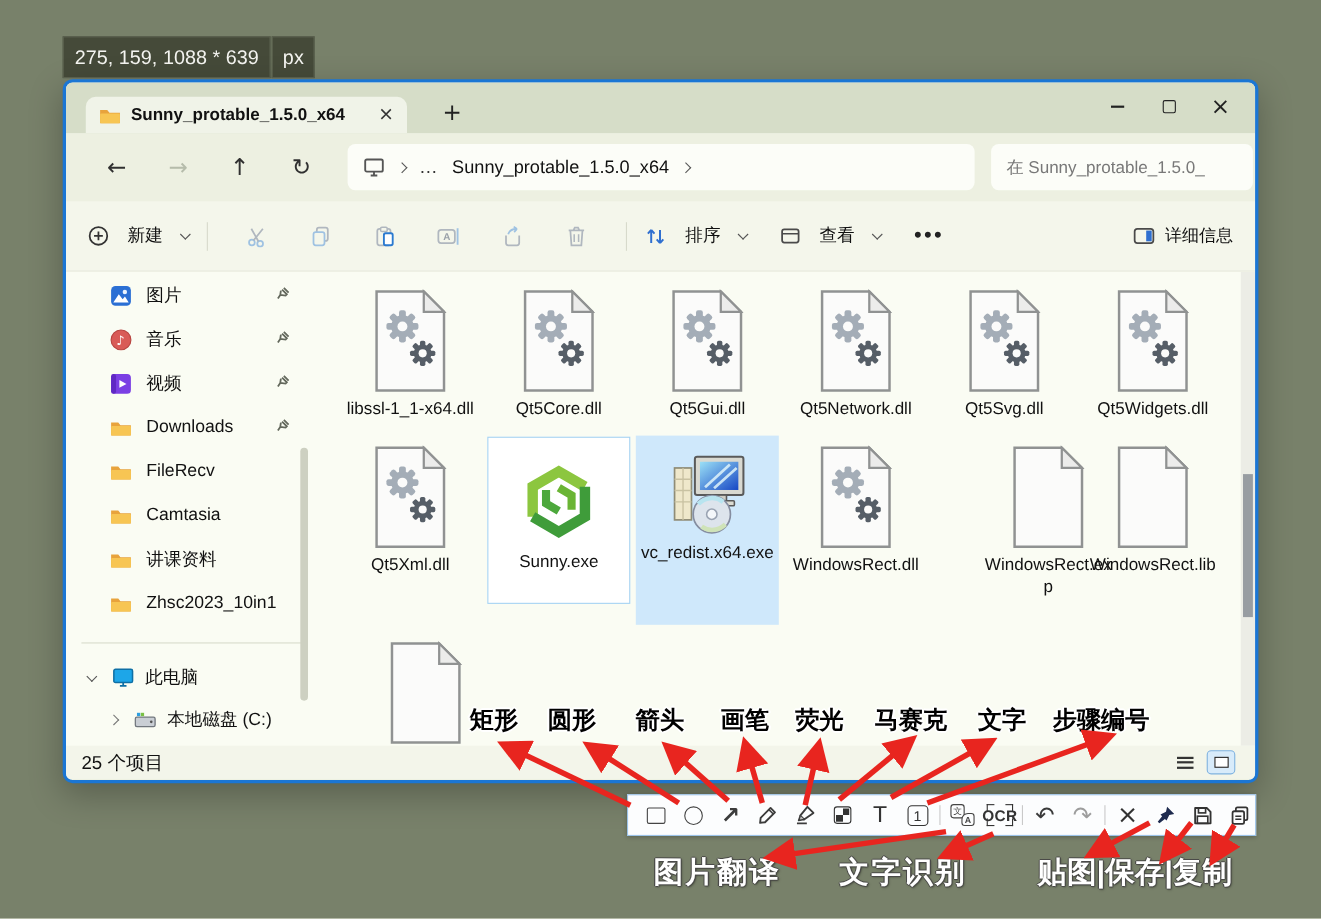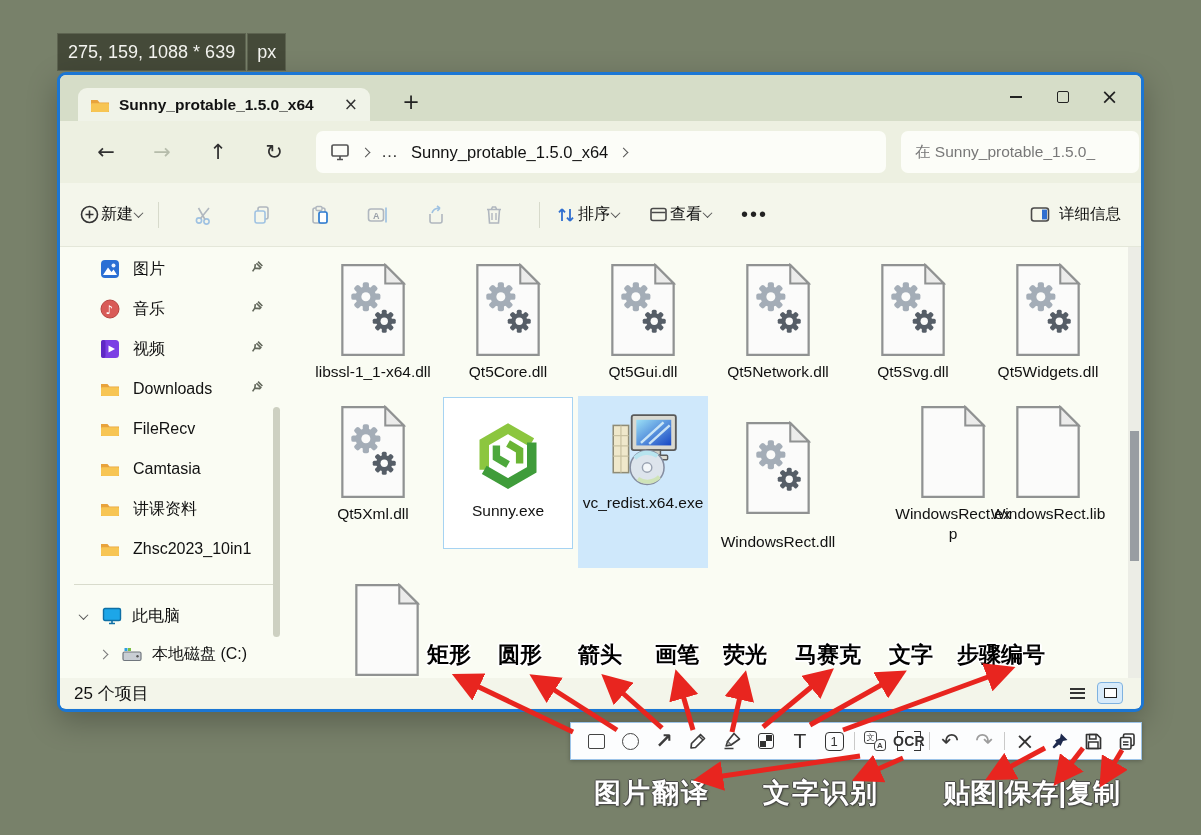--- a/index.html
+++ b/index.html
@@ -59,21 +59,21 @@
   .addr-path { white-space:nowrap; }
   .searchbox {
     width:238px; height:42px; margin-left:15px; background:#fcfdf8; border-radius:7px;
     display:flex; align-items:center; padding:0 14px; font-size:15.5px; color:#787878;
     white-space:nowrap; overflow:hidden;
   }
 
   
   .commandbar { height:64px; background:#f4f6eb; display:flex; align-items:center;
     padding:0 20px; border-bottom:1px solid #e4e7d9; }
-  .cmd-group { display:flex; align-items:center; gap:2px; font-size:16px; }
+  .cmd-group { display:flex; align-items:center; gap:17px; font-size:16px; }
   .cmd-sep { width:1px; height:26px; background:#d7dacb; margin:0 16px; }
   .cmd-ic { width:58px; display:flex; justify-content:center; }
   .cmd-more { margin-left:30px; font-size:20px; color:#222; letter-spacing:2px; }
   .cmd-details { margin-left:auto; display:flex; align-items:center; gap:9px; font-size:15.5px; }
 
   
   .main { position:relative; display:flex; height:431px; background:#fafcf3; }
   .sidebar { position:relative; width:232px; flex:none; padding-top:2px; font-size:16px; }
   .side-item { position:relative; height:40px; display:flex; align-items:center; padding-left:40px; gap:13px; }
   .side-pin { position:absolute; right:28px; top:11px; }
@@ -504,21 +504,21 @@
           <path d="M36 33 L58 13 M44 34 L64 16" stroke="#dff4fb" stroke-width="2.4" opacity="0.85"></path>
           <rect x="42" y="40" width="13" height="5" fill="#cfcfc6" stroke="#5a5a5a" stroke-width="1.4"></rect>
           <rect x="35" y="45" width="27" height="4.5" rx="1" fill="#dcdcd3" stroke="#5a5a5a" stroke-width="1.4"></rect>
           <circle cx="42" cy="57" r="16.5" fill="#dde4ec" stroke="#858da0" stroke-width="1.5"></circle>
           <path d="M30 48 A16.5 16.5 0 0 1 52 46" stroke="#b8e4ef" stroke-width="4" fill="none"></path>
           <path d="M54 66 A16.5 16.5 0 0 1 33 68" stroke="#cfe3b8" stroke-width="4" fill="none"></path>
           <circle cx="42" cy="57" r="4.6" fill="#f4f7fa" stroke="#9aa3b2" stroke-width="1.4"></circle>
         </svg>
         <span class="tname">vc_redist.x64.exe</span>
       </div>
-      <div class="tile" style="left:421px; top:164px;gap:12px;">
+      <div class="tile" style="left:421px; top:148px;">
         <svg width="66" height="94" viewBox="0 0 64 92">
           <use href="#pagebg"></use>
           <use href="#gear8" transform="translate(25,33) scale(0.95)" fill="#a4adb7"></use>
             <circle cx="25" cy="33" r="4.4" fill="#fbfbfa"></circle>
           <use href="#gear8" transform="translate(43,57) scale(0.75)" fill="#565e67"></use>
             <circle cx="43" cy="57" r="3.6" fill="#fbfbfa"></circle>
         </svg>
         <span class="tname">WindowsRect.dll</span>
       </div>
       <div class="tile" style="left:556px; top:148px;margin-left:40px;">

